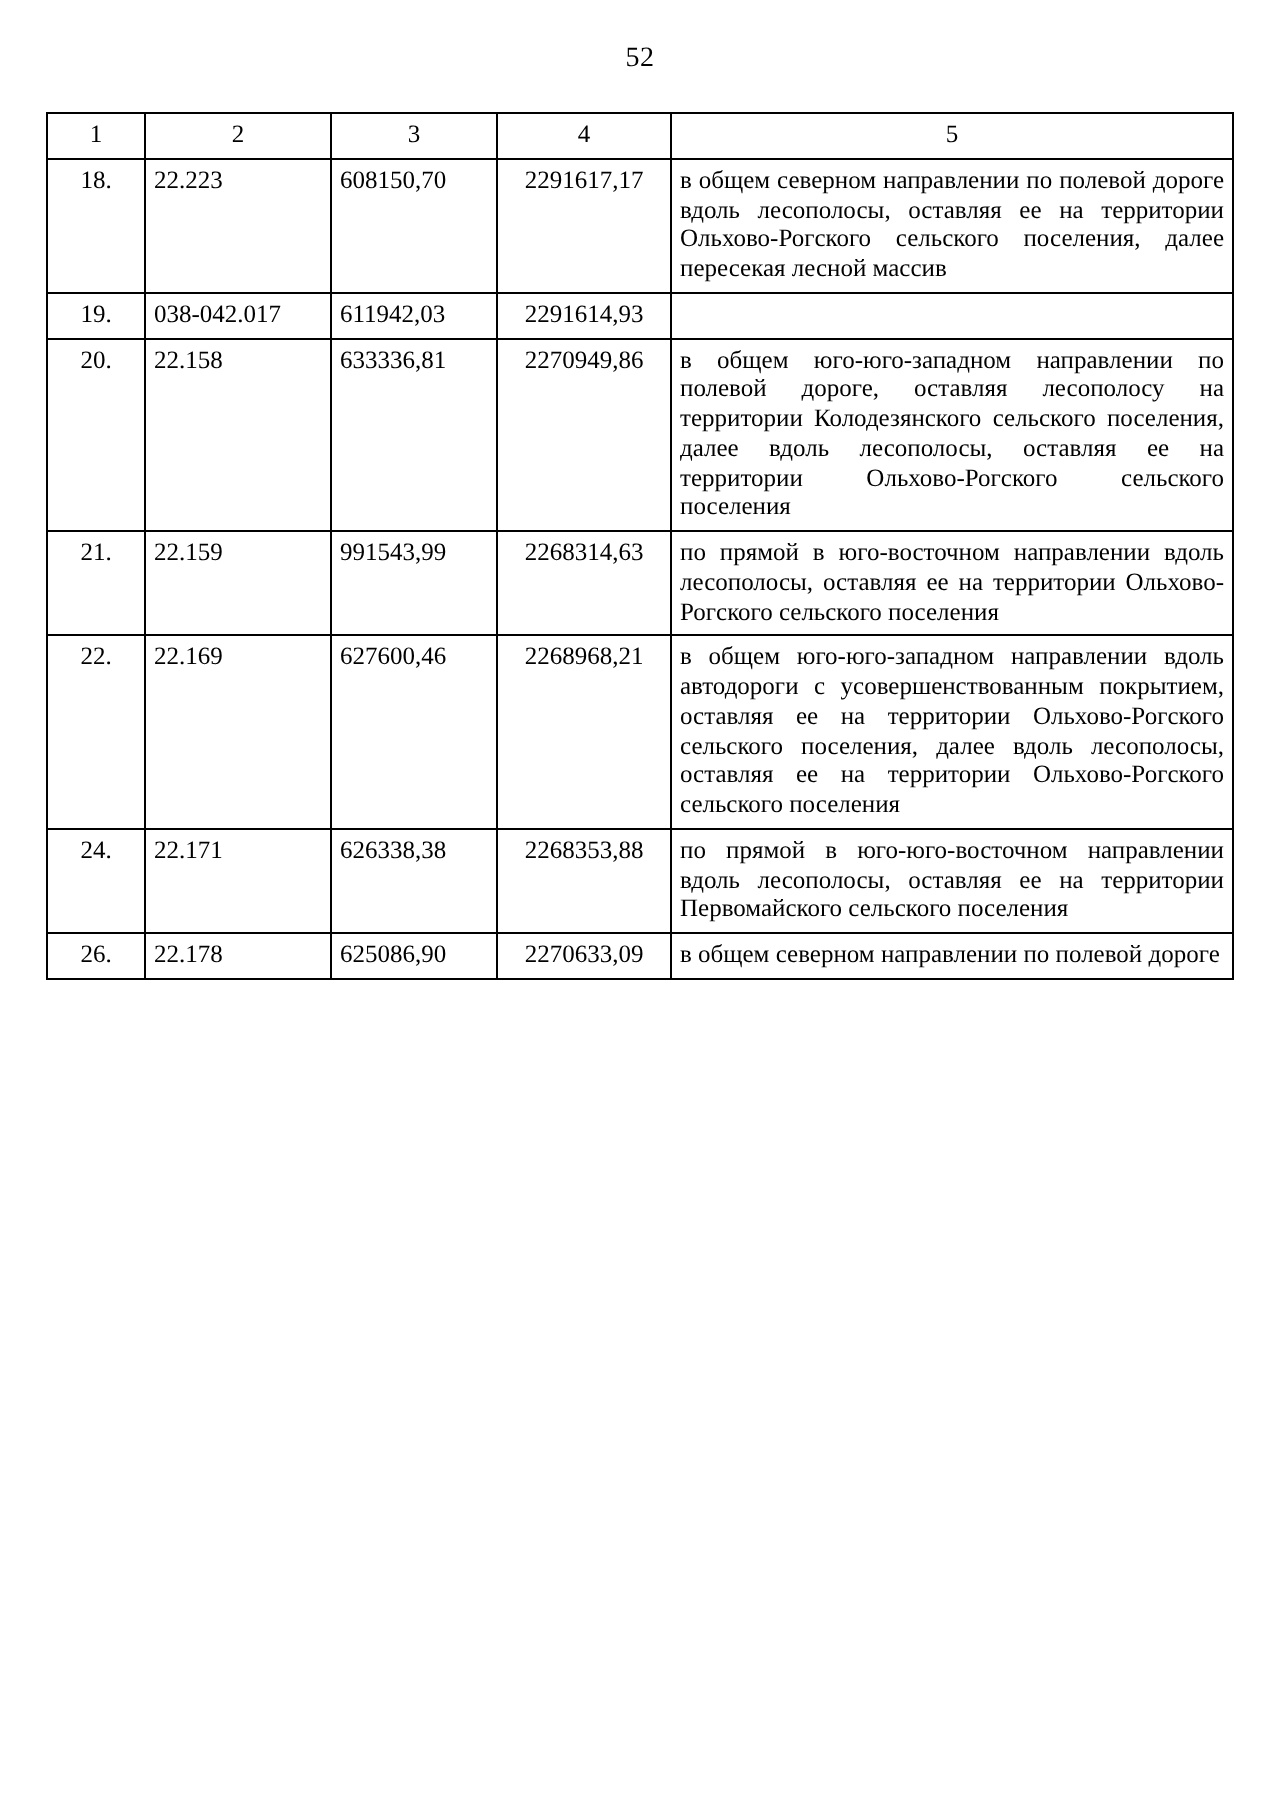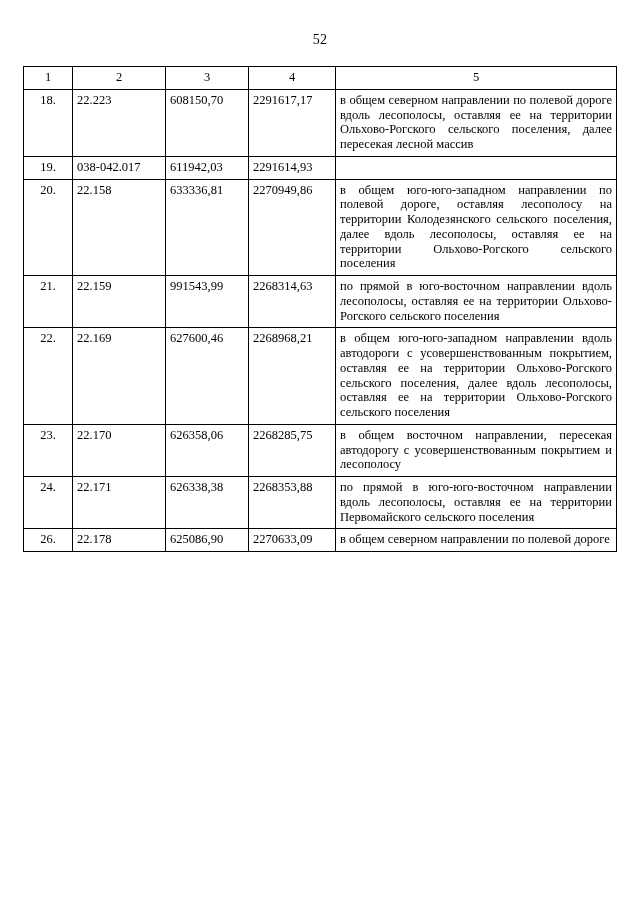--- a/index.html
+++ b/index.html
@@ -17,41 +17,41 @@
   }
   .page {
     width: 640px;
     height: 905px;
     position: relative;
     box-sizing: border-box;
   }
   .page-number {
     text-align: center;
     font-size: 14px;
-    margin-top: 32px;
+    margin-top: 22px;
     margin-bottom: 18px;
     letter-spacing: 0.2px;
   }
   table.doc-table {
     border-collapse: collapse;
     margin: 0 auto;
     width: 548px;
     table-layout: fixed;
   }
   table.doc-table td {
     border: 1px solid #000000;
     padding: 3px 4px 4px 4px;
     font-size: 12.5px;
     line-height: 1.18;
     vertical-align: top;
   }
   .col-num      { width: 40px;  text-align: center; }
   .col-code     { width: 84px;  text-align: left; }
   .col-x        { width: 74px;  text-align: left; }
-  .col-y        { width: 78px;  }
+  .col-y        { width: 78px;  text-align: center; }
   .col-desc     { width: 272px; text-align: justify; text-justify: inter-word; hyphens: manual; }
   .header-row td {
     text-align: center;
     font-size: 12.5px;
     padding-top: 4px;
     padding-bottom: 4px;
   }
   .cell-center {
     text-align: center;
   }
@@ -106,27 +106,20 @@
       </tr>
 
       <tr>
         <td class="col-num">22.</td>
         <td class="col-code">22.169</td>
         <td class="col-x">627600,46</td>
         <td class="col-y">2268968,21</td>
         <td class="col-desc">в общем юго-юго-западном направлении вдоль автодороги с усовершенствованным покрытием, оставляя ее на территории Ольхово-Рогского сельского поселения, далее вдоль лесополосы, оставляя ее на территории Ольхово-Рогского сельского поселения</td>
       </tr>
 
-      <tr>
-        <td class="col-num">23.</td>
-        <td class="col-code">22.170</td>
-        <td class="col-x">626358,06</td>
-        <td class="col-y">2268285,75</td>
-        <td class="col-desc">в общем восточном направлении, пересекая автодорогу с усовершенствованным покрытием и лесополосу</td>
-      </tr>
 
       <tr>
         <td class="col-num">24.</td>
         <td class="col-code">22.171</td>
         <td class="col-x">626338,38</td>
         <td class="col-y">2268353,88</td>
         <td class="col-desc">по прямой в юго-юго-восточном направлении вдоль лесополосы, оставляя ее на территории Первомайского сельского поселения</td>
       </tr>
 
 

